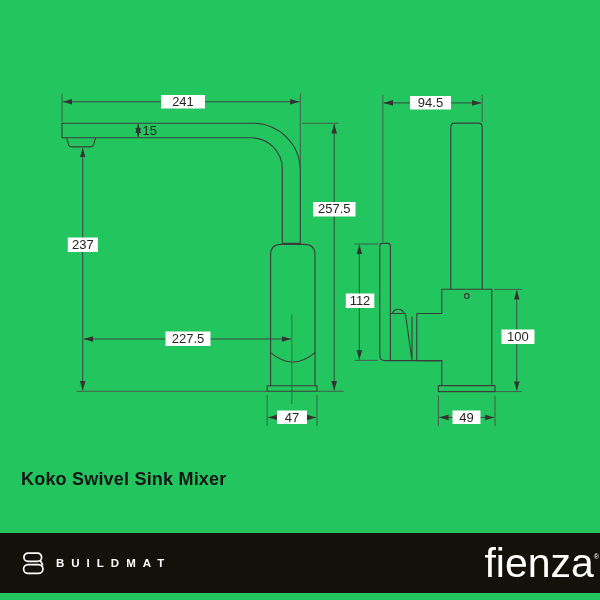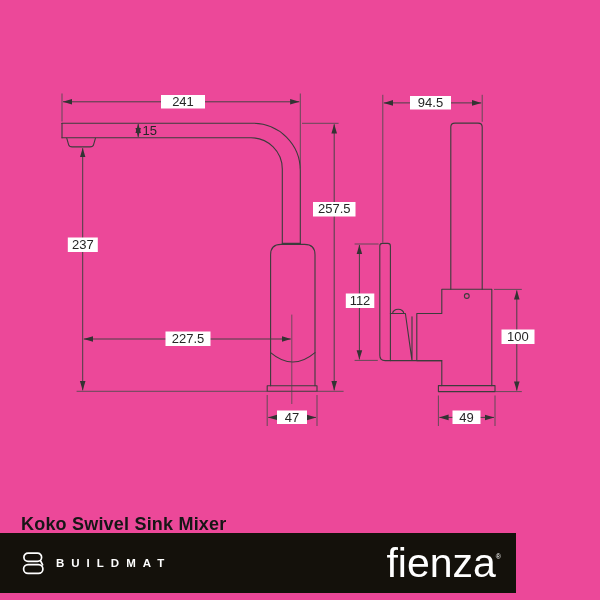--- a/index.html
+++ b/index.html
@@ -1,29 +1,29 @@
 <!DOCTYPE html>
 <html><head>
 <meta charset="utf-8">
 <style>
   html,body{margin:0;padding:0;background:#ffffff;}
-  .page{position:relative;width:600px;height:600px;background:#ec4899;overflow:hidden;
+  .page{position:relative;width:600px;height:600px;background:#22c55e;overflow:hidden;
         font-family:"Liberation Sans",sans-serif;}
   svg.diagram{position:absolute;left:0;top:0;}
   .outline{stroke:#3c3c3c;stroke-width:1.1;fill:none;stroke-linejoin:round;stroke-linecap:round;}
   .thin{stroke:#4a4a4a;stroke-width:0.75;fill:none;}
   .dim{stroke:#404040;stroke-width:0.95;fill:none;}
   .ext{stroke:#4a4a4a;stroke-width:0.85;fill:none;}
   .dimtext{font-family:"Liberation Sans",sans-serif;font-size:13px;fill:#262626;}
   .mask{fill:#ffffff;}
-  .page-title{position:absolute;left:21px;top:514px;margin:0;font-size:18px;font-weight:bold;
+  .page-title{position:absolute;left:21px;top:469px;margin:0;font-size:18px;font-weight:bold;
               color:#161616;letter-spacing:0.2px;}
-  .footer-bar{position:absolute;left:0;top:533px;width:516px;height:60px;background:#14110b;
+  .footer-bar{position:absolute;left:0;top:533px;width:600px;height:60px;background:#14110b;
               display:flex;align-items:center;justify-content:space-between;
-              padding:0 15px 0 20px;box-sizing:border-box;}
+              padding:0 1px 0 20px;box-sizing:border-box;}
   .brand-left{display:flex;align-items:center;gap:9px;}
   .buildmat-text{color:#ffffff;font-size:11.5px;font-weight:bold;letter-spacing:7px;white-space:nowrap;}
   .fienza-wrap{color:#ffffff;white-space:nowrap;}
   .fienza-text{font-size:41px;font-weight:400;letter-spacing:0;line-height:1;}
   .fienza-mark{font-size:7px;vertical-align:18px;}
 </style>
 </head>
 <body>
 
 <div class="page">

